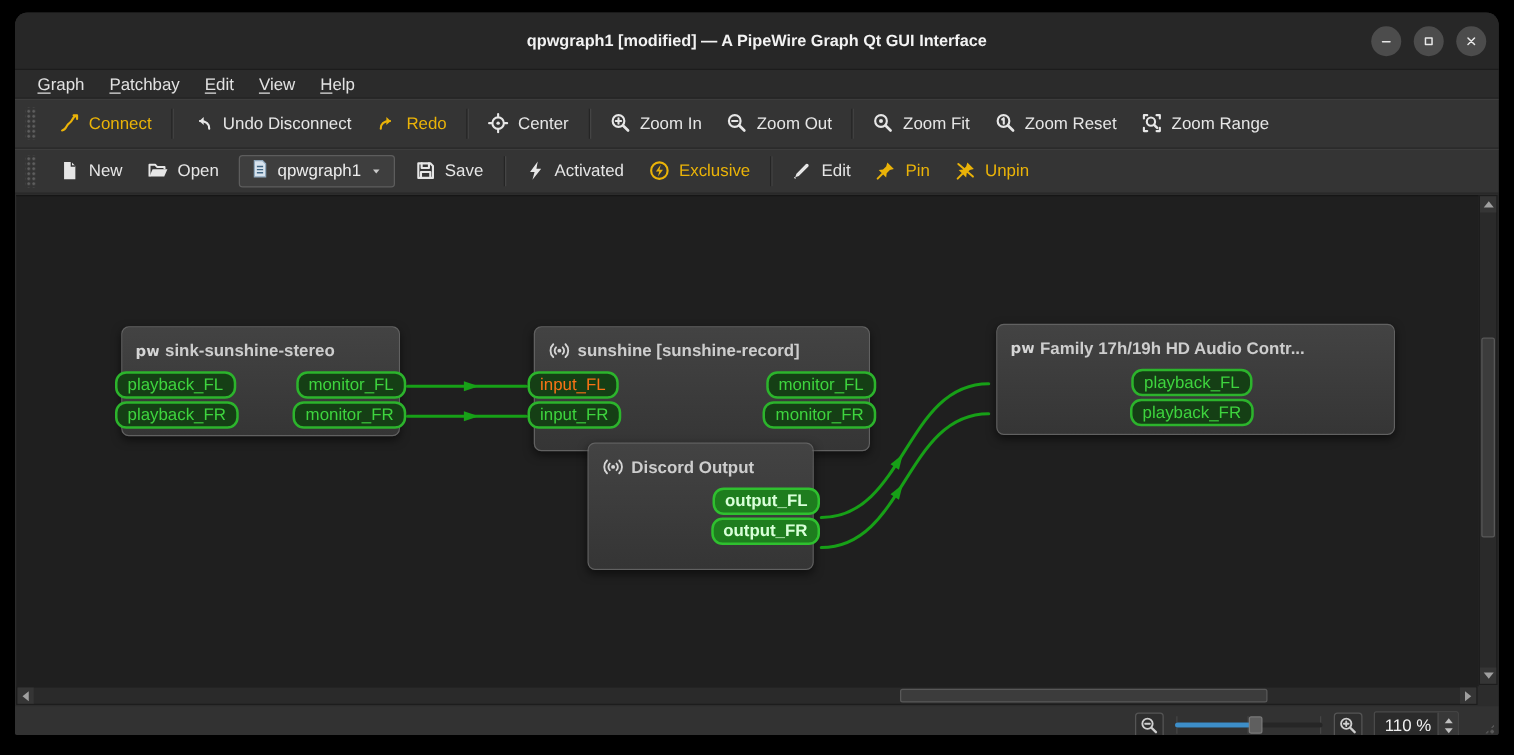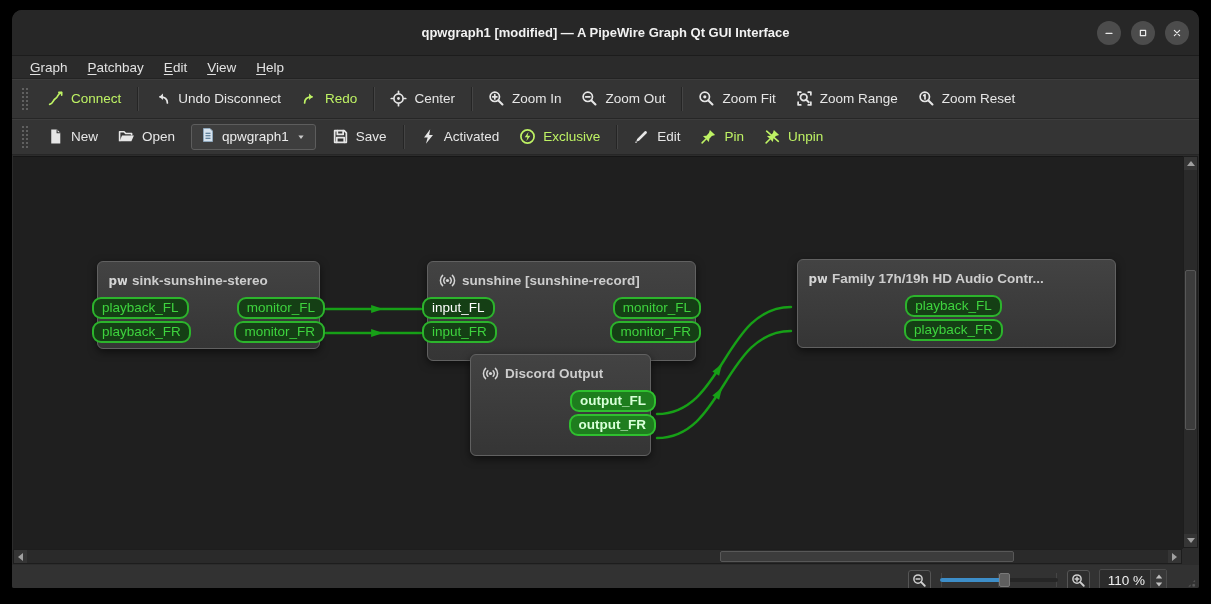--- a/index.html
+++ b/index.html
@@ -25,21 +25,21 @@
   
   .toolbar{background:#343434;display:flex;align-items:center;padding:0 4px;
            border-bottom:1px solid #262626;box-shadow:inset 0 1px 0 #3d3d3d;}
   .toolbar.tb1{height:40px;}
   .toolbar.tb2{height:36px;}
   .tb-grip{width:9px;height:26px;margin:0 8px 0 4px;
            background-image:radial-gradient(#606060 1px,transparent 1.2px);
            background-size:4px 4px;background-position:1px 1px;}
   .tb-btn{display:inline-flex;align-items:center;gap:7px;height:28px;padding:0 10px;
           color:#e6e6e6;border-radius:3px;white-space:nowrap;}
-  .tb-btn.disabled{color:#bef264;}
+  .tb-btn.disabled{color:#eab308;}
   .tb-btn .icon{display:inline-flex;}
   .tb-btn svg{width:17px;height:17px;}
   .tb-sep{width:1px;height:24px;background:#252525;box-shadow:1px 0 0 #444;margin:0 6px;}
   .tb-combo{display:inline-flex;align-items:center;gap:6px;height:26px;padding:0 8px;
             background:#3e3e3e;border:1px solid #5d5d5d;border-radius:3px;margin:0 6px;color:#ececec;}
   .tb-combo svg{width:16px;height:16px;}
   .chev{display:inline-flex;}
   .chev svg{width:12px;height:12px;}
   
   .content{position:relative;height:410px;background:#2c2c2c;}
@@ -206,36 +206,36 @@
               <circle cx="6.4" cy="6.4" r="4.4"></circle>
               <path d="M9.8 9.8 L13.6 13.6" stroke-width="2"></path>
               <circle cx="6.4" cy="6.4" r="1.5" fill="currentColor" stroke="none"></circle>
             </svg>
           </span>
           <span>Zoom Fit</span>
         </div>
         <div class="tb-btn">
           <span class="icon">
             <svg viewBox="0 0 16 16" fill="none" stroke="currentColor" stroke-width="1.6" stroke-linecap="round" stroke-linejoin="round">
+              <circle cx="6.4" cy="6.4" r="4.4"></circle>
+              <path d="M9.8 9.8 L13.6 13.6" stroke-width="2"></path>
+              <path d="M6.6 4.4 V8.4 M5.4 5.2 L6.6 4.4"></path>
+            </svg>
+          </span>
+          <span>Zoom Reset</span>
+        </div>
+        <div class="tb-btn">
+          <span class="icon">
+            <svg viewBox="0 0 16 16" fill="none" stroke="currentColor" stroke-width="1.6" stroke-linecap="round" stroke-linejoin="round">
               <path d="M2 4.5 V2 H4.5 M11.5 2 H14 V4.5 M14 11.5 V14 H11.5 M4.5 14 H2 V11.5"></path>
               <circle cx="7.3" cy="6.9" r="3.1"></circle>
               <path d="M9.7 9.3 L12 11.6" stroke-width="1.9"></path>
             </svg>
           </span>
           <span>Zoom Range</span>
-        </div>
-        <div class="tb-btn">
-          <span class="icon">
-            <svg viewBox="0 0 16 16" fill="none" stroke="currentColor" stroke-width="1.6" stroke-linecap="round" stroke-linejoin="round">
-              <circle cx="6.4" cy="6.4" r="4.4"></circle>
-              <path d="M9.8 9.8 L13.6 13.6" stroke-width="2"></path>
-              <path d="M6.6 4.4 V8.4 M5.4 5.2 L6.6 4.4"></path>
-            </svg>
-          </span>
-          <span>Zoom Reset</span>
         </div>
       </div>
     <div class="toolbar tb2" id="toolbar-patchbay">
         <div class="tb-grip"></div>
         <div class="tb-btn">
           <span class="icon">
             <svg viewBox="0 0 16 16">
               <path d="M4 1.5 H9.5 L12.5 4.5 V14.5 H4 Z" fill="currentColor"></path>
               <path d="M9.5 1.5 V4.5 H12.5" fill="none" stroke="#343434" stroke-width="1"></path>
             </svg>
@@ -354,21 +354,21 @@
             <div class="node-header">
               <span style="display: inline-flex;">
                 <svg viewBox="0 0 16 16" fill="none" stroke="#d5d5d5" stroke-width="1.4" stroke-linecap="round">
                   <circle cx="8" cy="8" r="1.5" fill="#d5d5d5" stroke="none"></circle>
                   <path d="M5.5 5.5 A3.5 3.5 0 0 0 5.5 10.5 M10.5 5.5 A3.5 3.5 0 0 1 10.5 10.5 M3.4 3.2 A6.6 6.6 0 0 0 3.4 12.8 M12.6 3.2 A6.6 6.6 0 0 1 12.6 12.8"></path>
                 </svg>
               </span>
               <span>sunshine [sunshine-record]</span>
             </div>
             <div class="port-row">
-              <div class="port in" style="background: rgb(21, 63, 21); color: #ffffff; border-color: rgb(44, 180, 44);">input_FL</div>
+              <div class="port in" style="background: rgb(21, 63, 21); color: #f97316; border-color: rgb(44, 180, 44);">input_FL</div>
               <div class="port out" style="background: rgb(21, 63, 21); color: rgb(62, 212, 62); border-color: rgb(44, 180, 44);">monitor_FL</div>
             </div>
             <div class="port-row">
               <div class="port in" style="background: rgb(21, 63, 21); color: rgb(62, 212, 62); border-color: rgb(44, 180, 44);">input_FR</div>
               <div class="port out" style="background: rgb(21, 63, 21); color: rgb(62, 212, 62); border-color: rgb(44, 180, 44);">monitor_FR</div>
             </div>
           </div>
           <div class="node" style="left: 784px; top: 102px; width: 319px; height: 89px;">
             <div class="node-header">
               <span style="display: inline-flex;">

